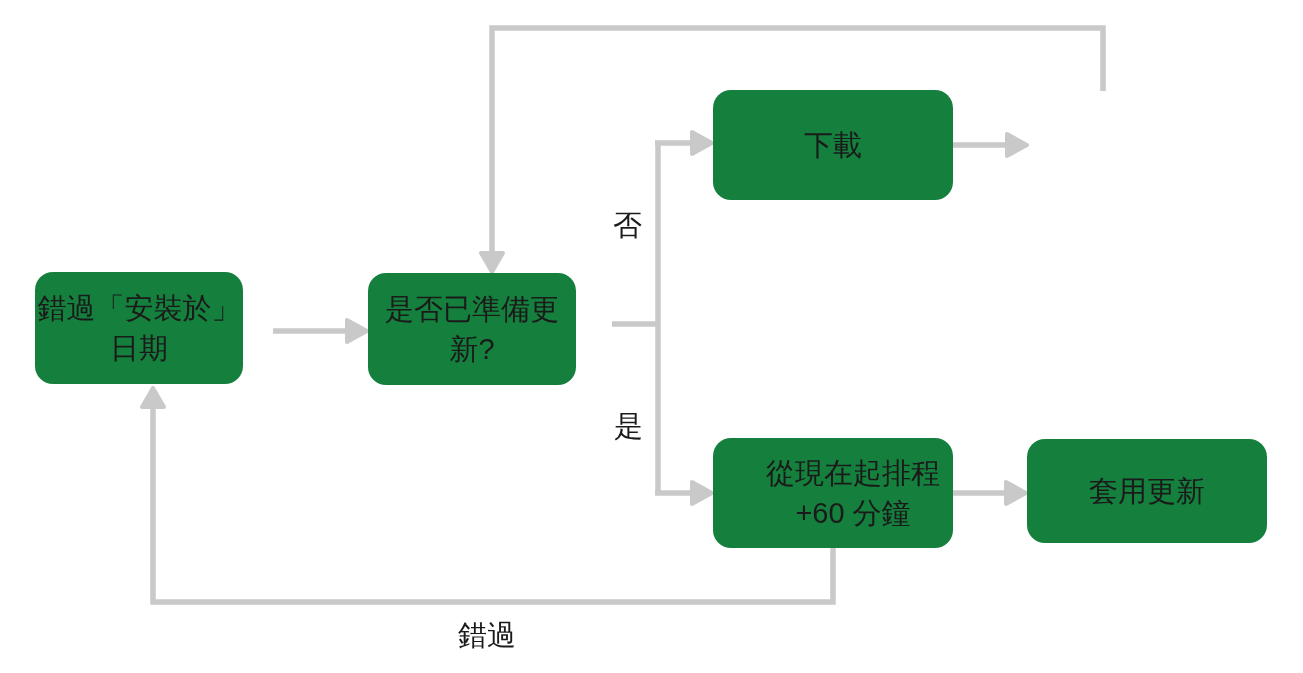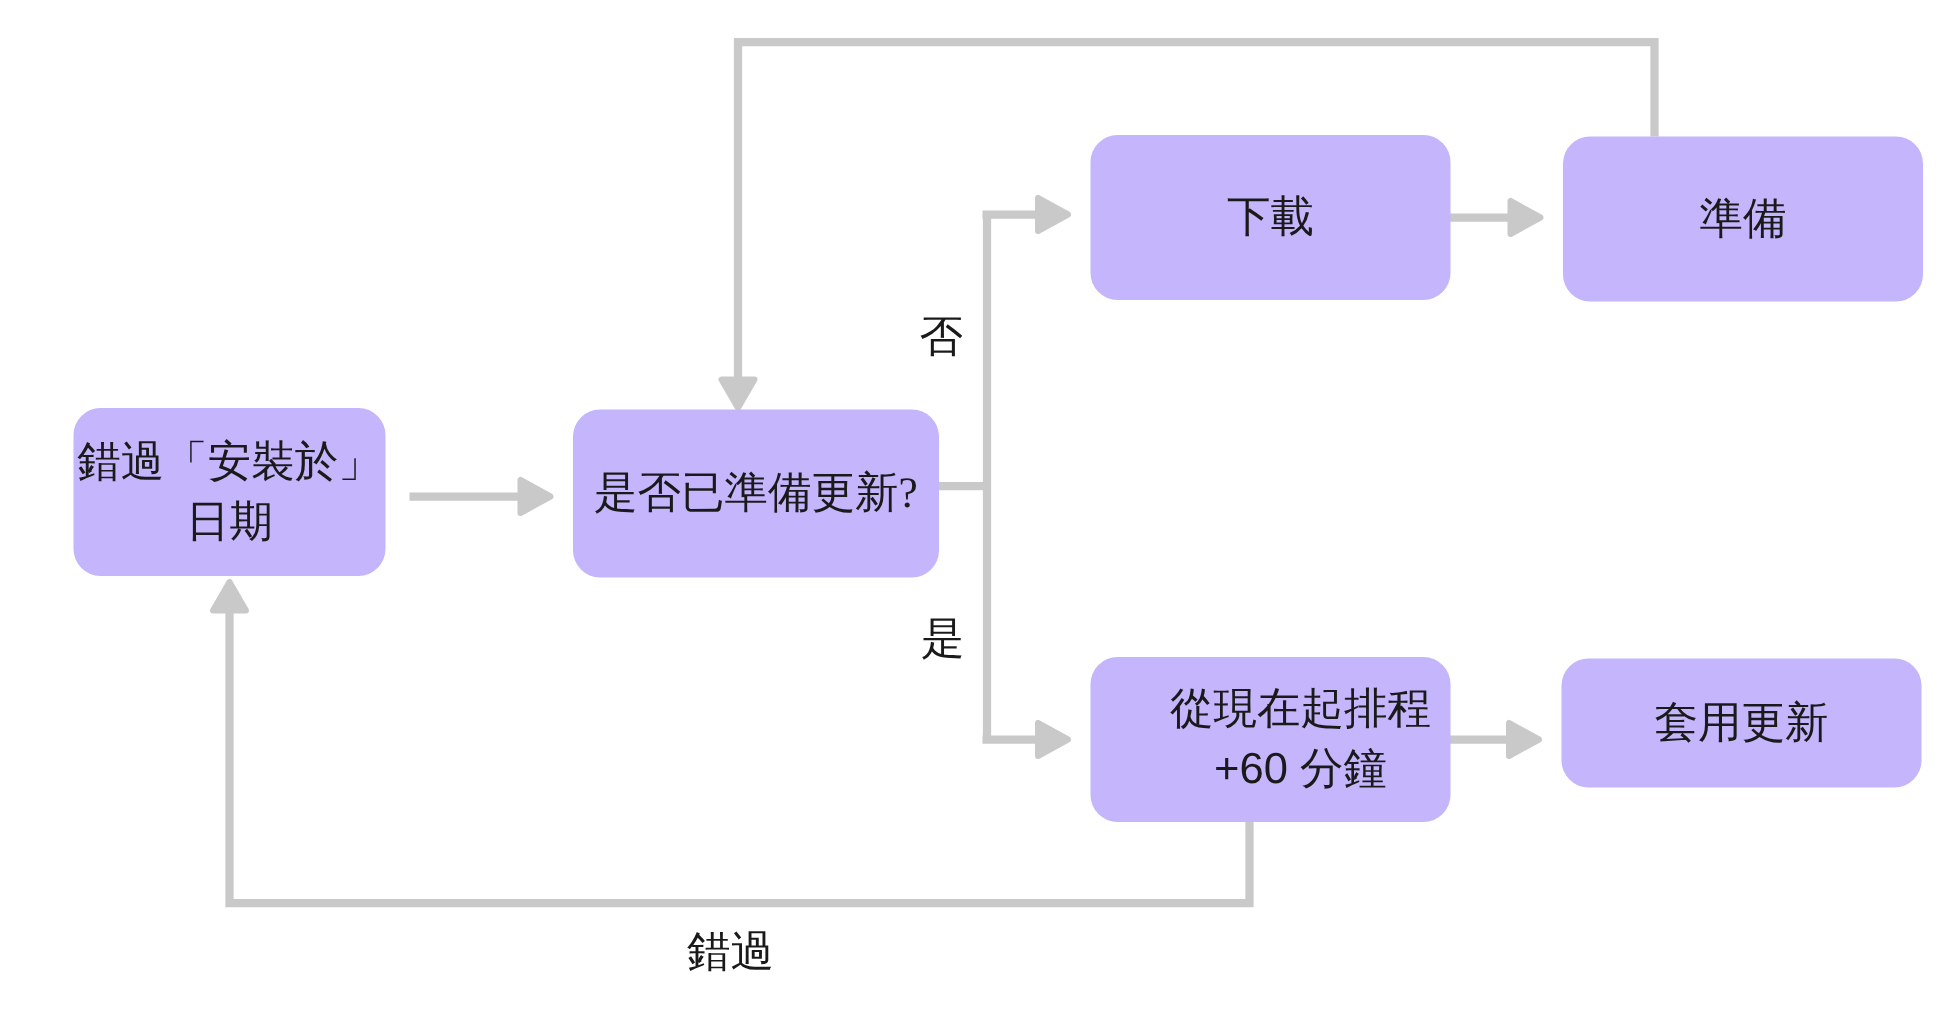--- a/index.html
+++ b/index.html
@@ -34,47 +34,46 @@
   }
   .arrowhead {
     fill: #c9c9c9;
     stroke: #c9c9c9;
     stroke-width: 4;
     stroke-linejoin: round;
     stroke-linecap: round;
   }
   .node {
     position: absolute;
-    background: #c4b5fd;
+    background: #15803d;
     border-radius: 18px;
     display: flex;
     align-items: center;
     justify-content: center;
     text-align: center;
     color: #1a1a1a;
     font-size: 29px;
     line-height: 1.38;
     white-space: pre-line;
     box-sizing: border-box;
-    margin-left: 14px;
   }
   .edge-label {
     position: absolute;
     color: #1a1a1a;
     font-size: 29px;
     line-height: 1;
     white-space: nowrap;
   }
   
   #node-missed      { left: 35px;   top: 272px; width: 208px; height: 112px; }
-  #node-question    { left: 368px;  top: 273px; width: 244px; height: 112px; font-family: Liberation Serif, serif; }
+  #node-question    { left: 368px;  top: 273px; width: 208px; height: 112px; }
   #node-download    { left: 713px;  top: 90px;  width: 240px; height: 110px; }
   #node-prepare     { left: 1028px; top: 91px;  width: 240px; height: 110px; }
   #node-schedule    { left: 713px;  top: 438px; width: 240px; height: 110px; padding-left: 40px; }
-  #node-apply       { left: 1027px; top: 439px; width: 240px; height: 86px; }
+  #node-apply       { left: 1027px; top: 439px; width: 240px; height: 104px; }
   #label-no     { left: 613px; top: 211px; }
   #label-yes    { left: 614px; top: 412px; }
   #label-missed { left: 458px; top: 621px; }
 </style>
 </head>
 <body>
 
 <div class="canvas">
 
   <svg class="connectors" viewBox="0 0 1303 673" xmlns="http://www.w3.org/2000/svg">
@@ -105,21 +104,20 @@
     <polygon class="arrowhead" points="142,407 164,407 153,388"></polygon>
   </svg>
 
   <div class="node" id="node-missed">錯過「安裝於」
 日期</div>
 
   <div class="node" id="node-question">是否已準備更新?</div>
 
   <div class="node" id="node-download">下載</div>
 
-  <div class="node" id="node-prepare">準備</div>
 
   <div class="node" id="node-schedule">從現在起排程
 +60 分鐘</div>
 
   <div class="node" id="node-apply">套用更新</div>
 
   <div class="edge-label" id="label-no">否</div>
 
   <div class="edge-label" id="label-yes">是</div>
 

